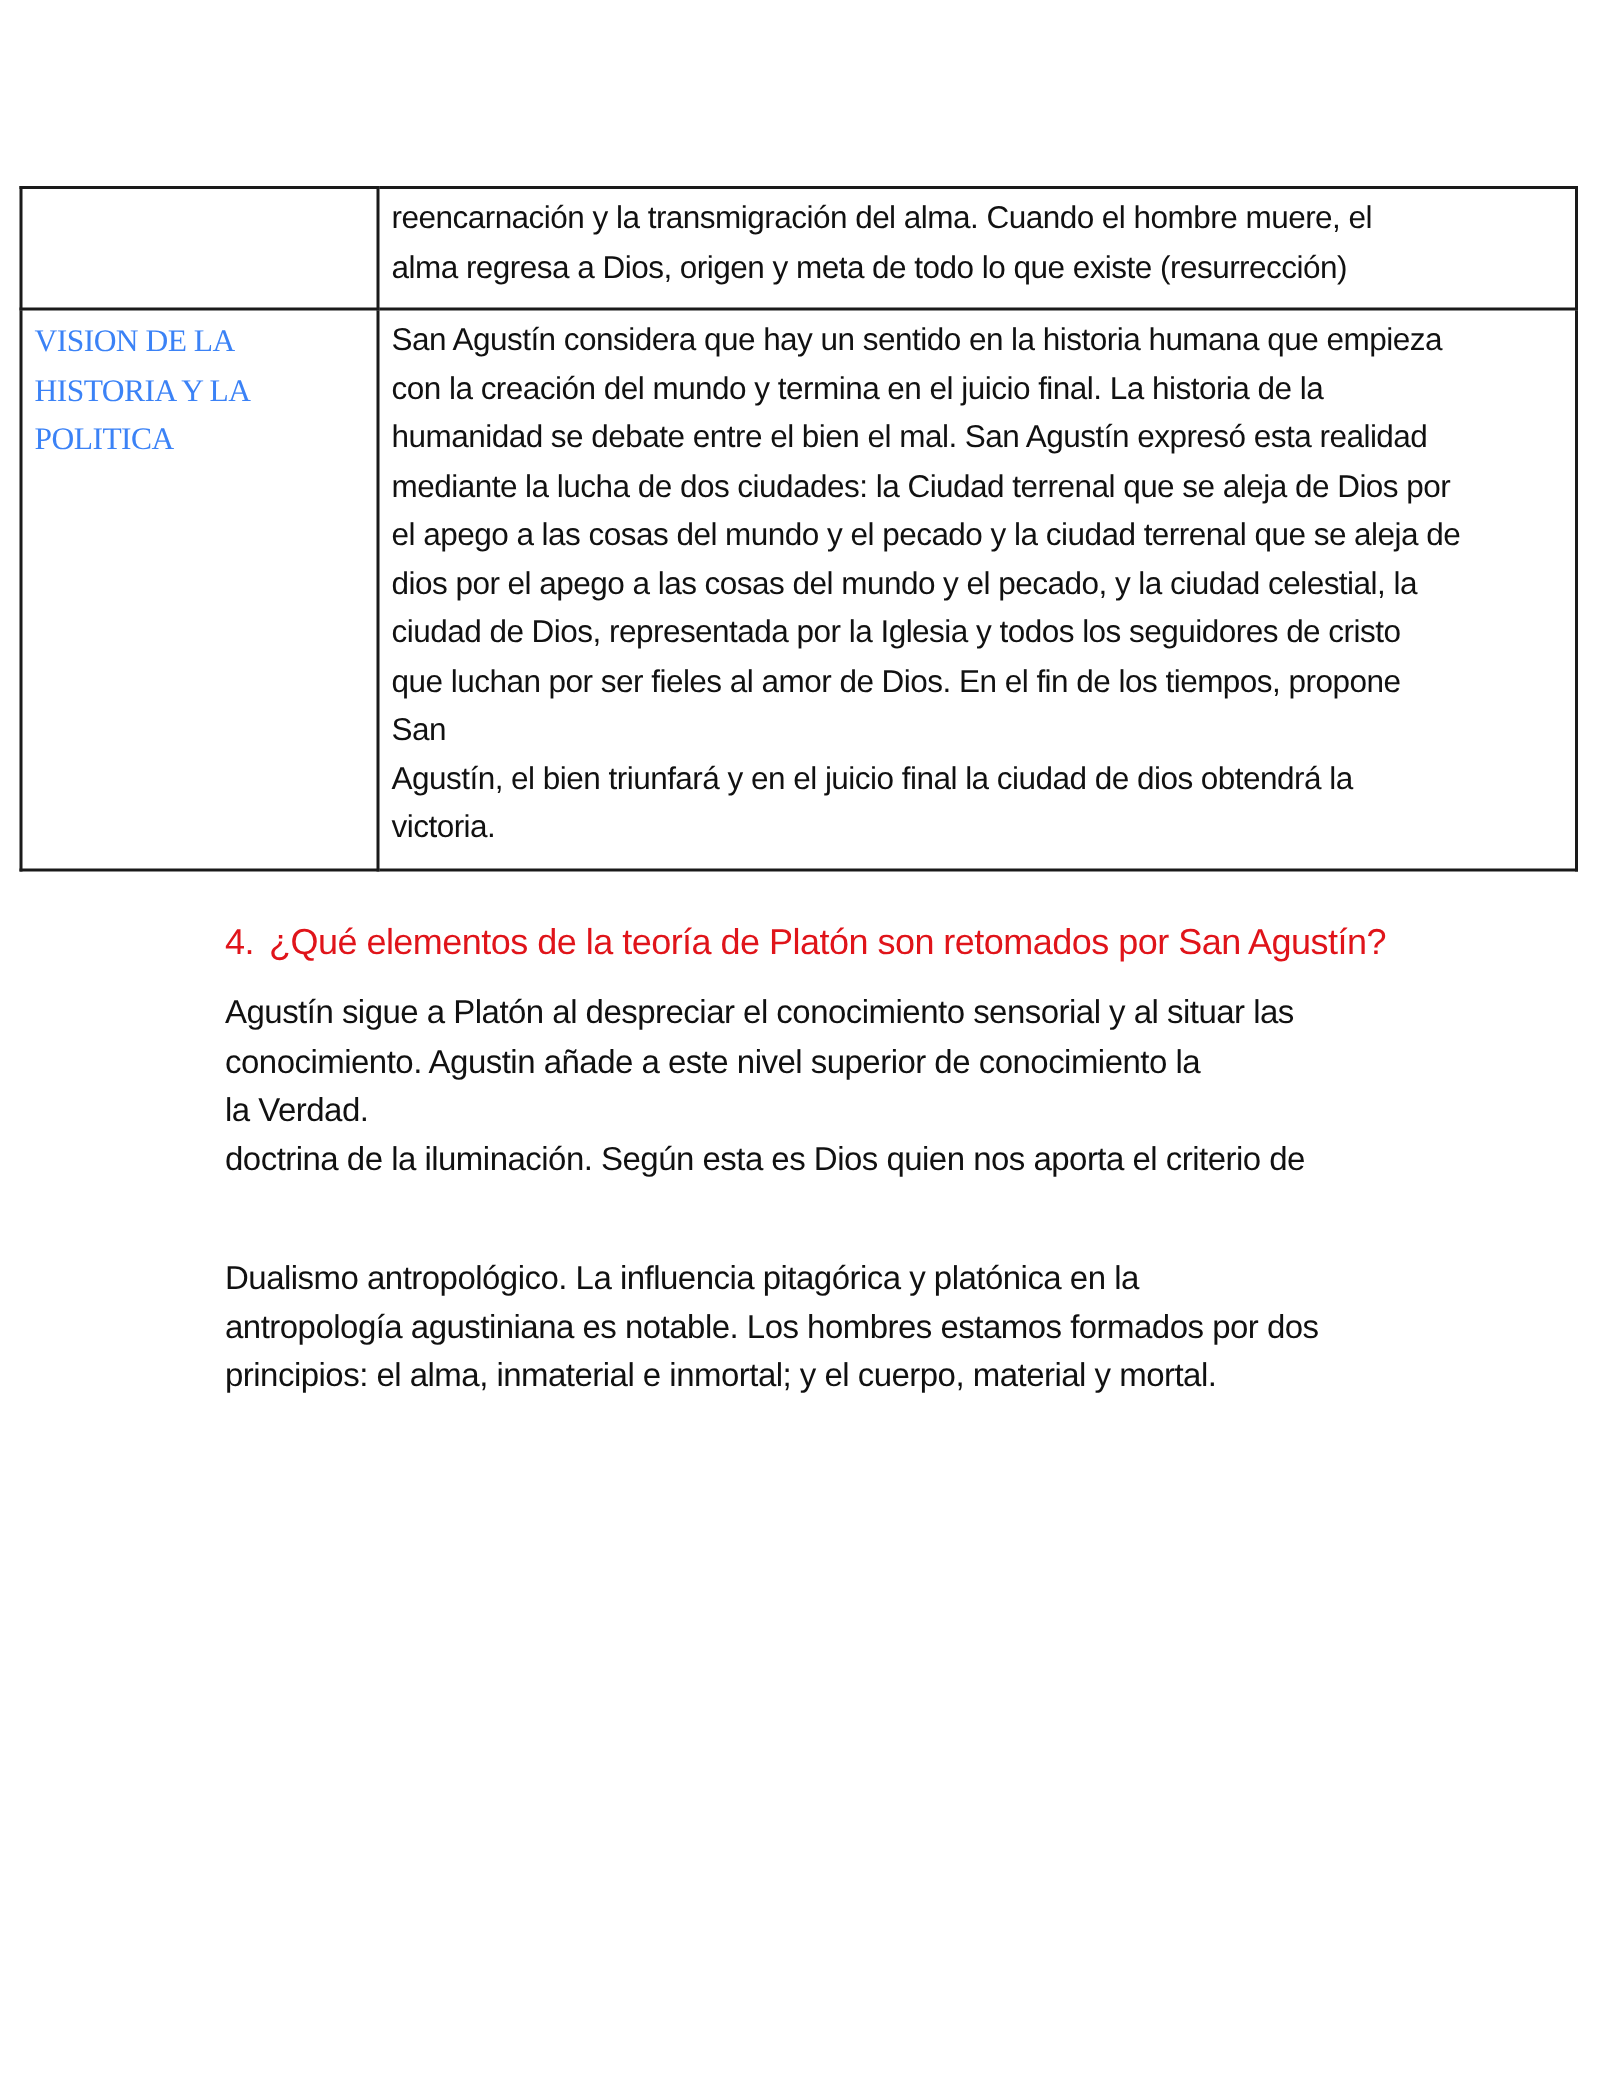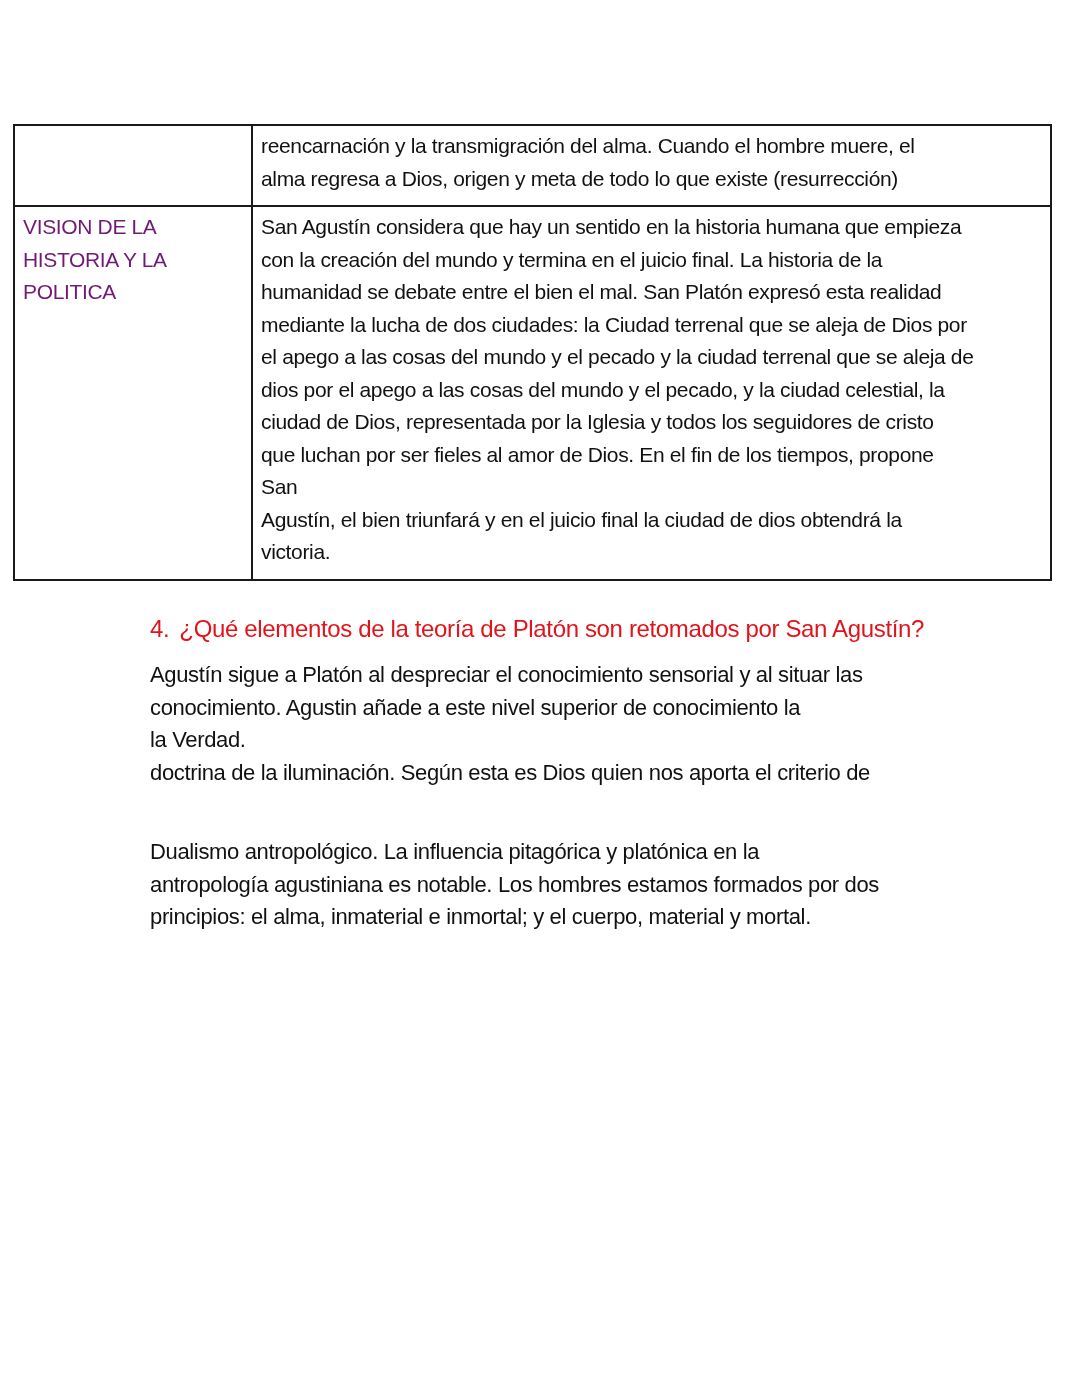--- a/index.html
+++ b/index.html
@@ -13,21 +13,21 @@
     position: absolute; left: 13px; top: 124px; width: 1039px;
     border-collapse: collapse; table-layout: fixed;
   }
   table.doc-table td {
     border: 2px solid #1a1a1a; vertical-align: top;
     padding: 4px 8px 10px 8px;
     font-size: 21px; line-height: 32.5px;
     letter-spacing: -0.35px;
   }
   table.doc-table col.c1 { width: 238px; }
-  .label-red { color: #701a75; }
+  .label-red { color: #3b82f6; font-family: Liberation Serif, serif; }
   .cell-line { display: block; white-space: nowrap; }
   .question {
     position: absolute; left: 150px; top: 612px;
     font-size: 24px; line-height: 34px; color: #e0141a; letter-spacing: -0.35px;
     white-space: nowrap;
   }
   .question .num { margin-right: 10px; }
   .para {
     position: absolute; left: 150px; width: 800px;
     font-size: 22px; line-height: 32.5px; letter-spacing: -0.35px;
@@ -56,21 +56,21 @@
     </tr>
     <tr>
       <td class="label-red">
         <span class="cell-line">VISION DE LA</span>
         <span class="cell-line">HISTORIA Y LA</span>
         <span class="cell-line">POLITICA</span>
       </td>
       <td>
         <span class="cell-line">San Agustín considera que hay un sentido en la historia humana que empieza</span>
         <span class="cell-line">con la creación del mundo y termina en el juicio final. La historia de la</span>
-        <span class="cell-line">humanidad se debate entre el bien el mal. San Platón expresó esta realidad</span>
+        <span class="cell-line">humanidad se debate entre el bien el mal. San Agustín expresó esta realidad</span>
         <span class="cell-line">mediante la lucha de dos ciudades: la Ciudad terrenal que se aleja de Dios por</span>
         <span class="cell-line">el apego a las cosas del mundo y el pecado y la ciudad terrenal que se aleja de</span>
         <span class="cell-line">dios por el apego a las cosas del mundo y el pecado, y la ciudad celestial, la</span>
         <span class="cell-line">ciudad de Dios, representada por la Iglesia y todos los seguidores de cristo</span>
         <span class="cell-line">que luchan por ser fieles al amor de Dios. En el fin de los tiempos, propone</span>
         <span class="cell-line">San</span>
         <span class="cell-line">Agustín, el bien triunfará y en el juicio final la ciudad de dios obtendrá la</span>
         <span class="cell-line">victoria.</span>
       </td>
     </tr>

